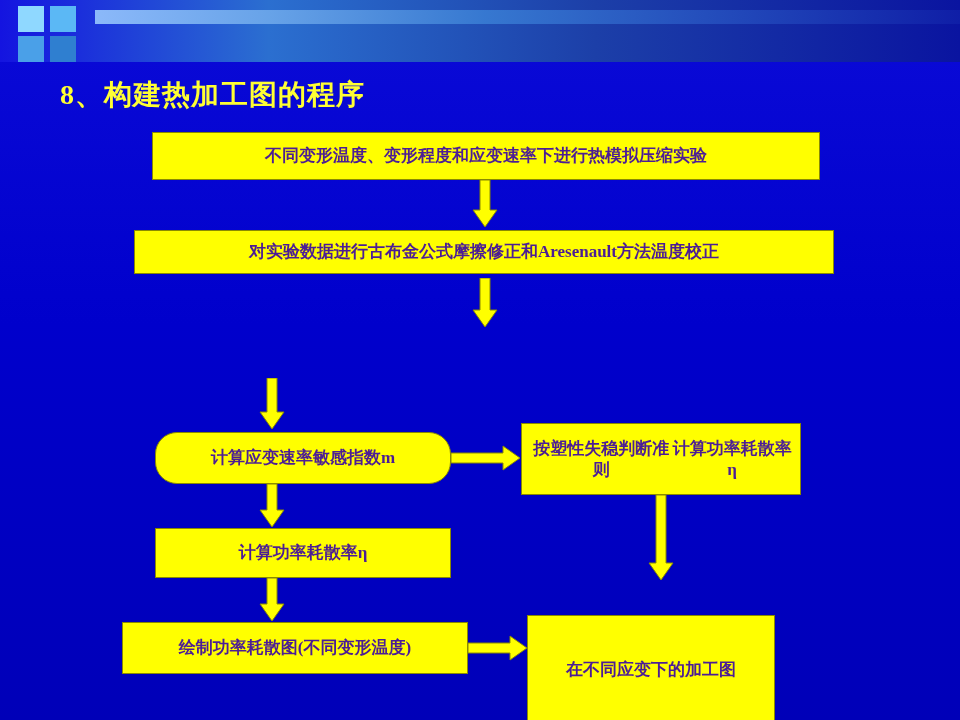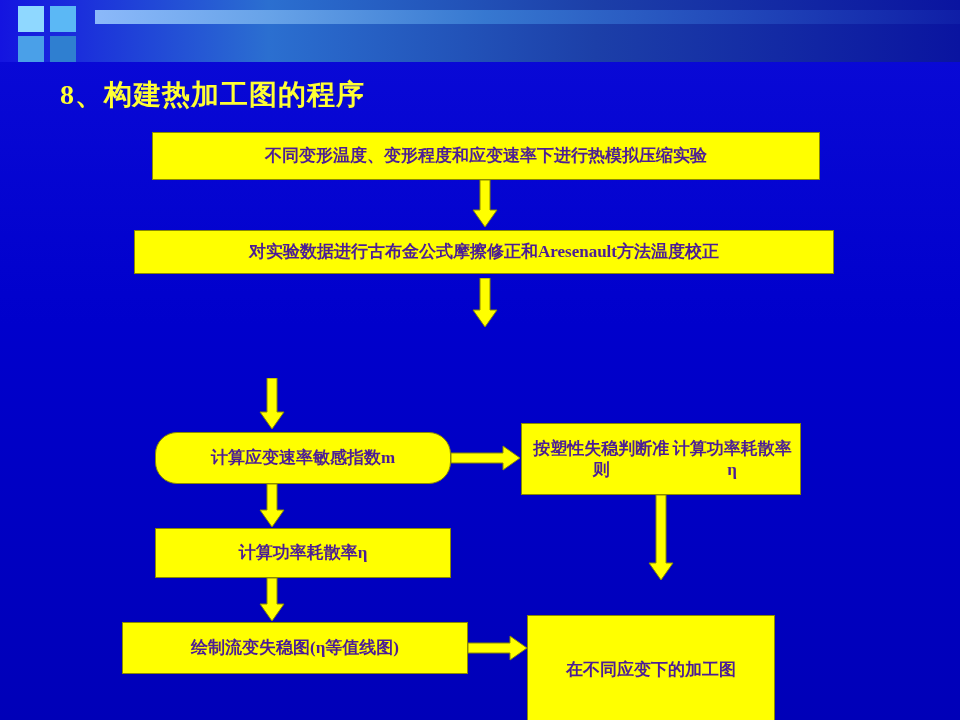--- a/index.html
+++ b/index.html
@@ -147,21 +147,21 @@
       <polygon points="8,0 18,0 18,26 25,26 13,43 1,26 8,26" fill="#FFFF00" stroke="#8a8a00" stroke-width="1"></polygon>
     </svg>
   </div>
 
   <div class="arrow" style="left:648px; top:495px;">
     <svg width="26" height="86" viewBox="0 0 26 86">
       <polygon points="8,0 18,0 18,68 25,68 13,85 1,68 8,68" fill="#FFFF00" stroke="#8a8a00" stroke-width="1"></polygon>
     </svg>
   </div>
 
-  <div class="box" style="left:122px; top:622px; width:346px; height:52px;">绘制流变失稳图(η等值线图)</div>
+  <div class="box" style="left:122px; top:622px; width:346px; height:52px;">绘制功率耗散图(不同变形温度)</div>
 
   <div class="arrow" style="left:468px; top:635px;">
     <svg width="60" height="26" viewBox="0 0 60 26">
       <polygon points="0,8 42,8 42,1 59,13 42,25 42,18 0,18" fill="#FFFF00" stroke="#8a8a00" stroke-width="1"></polygon>
     </svg>
   </div>
 
   <div class="box" style="left:527px; top:581px; width:248px; height:110px;margin-top:34px;">在不同应变下的加工图</div>
 
 </div>

